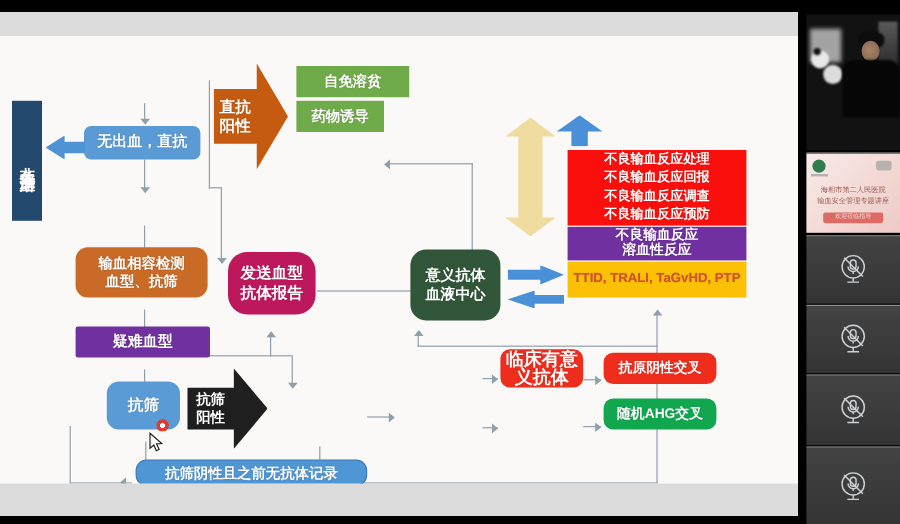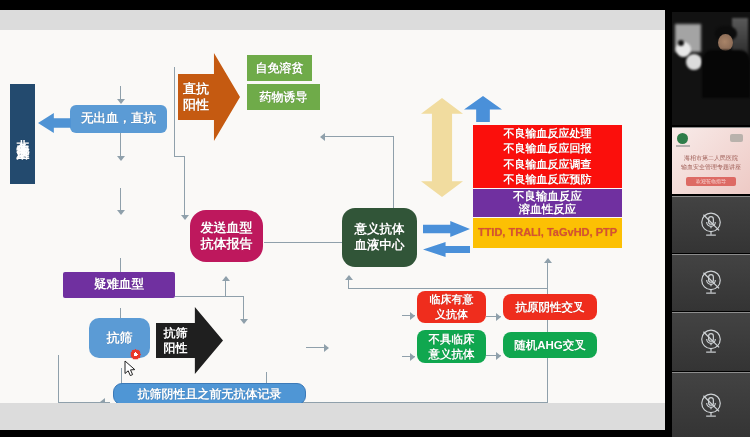--- a/index.html
+++ b/index.html
@@ -83,28 +83,30 @@
       <div class="abs ln" style="left:402px;top:326px;width:13px;height:1px"></div>
       <div class="abs ah ah-r" style="left:410px;top:323px"></div>
       <div class="abs ln" style="left:486px;top:286px;width:15px;height:1px"></div>
       <div class="abs ah ah-r" style="left:496px;top:283px"></div>
       <div class="abs ln" style="left:486px;top:325px;width:15px;height:1px"></div>
       <div class="abs ah ah-r" style="left:496px;top:322px"></div>
       <div class="abs ln" style="left:266px;top:342px;width:1px;height:19px"></div>
       <div class="abs ah ah-d" style="left:263px;top:357px"></div>
 
       <div class="abs node" style="left:70px;top:75px;width:97px;height:28px;background:#5b9bd5;border-radius:6px;font-size:12.5px">无出血，直抗</div>
+      <div class="abs node" style="left:63px;top:176px;width:110px;height:42px;background:#c96a26;border-radius:10px;font-size:12px">输血相容检测
+血型、抗筛</div>
       <div class="abs node" style="left:63px;top:242px;width:112px;height:26px;background:#7030a0;border-radius:2px;font-size:12.5px">疑难血型</div>
       <div class="abs node" style="left:89px;top:288px;width:61px;height:40px;background:#5b9bd5;border-radius:10px;font-size:13px">抗筛</div>
       <div class="abs node" style="left:10px;top:54px;width:25px;height:100px;background:#234a6e;font-size:13px;writing-mode:vertical-rl;letter-spacing:2px">非免疫溶血</div>
       <div class="abs arrow-left" style="left:38px;top:83px;width:33px;height:20px;background:#4f93d4"></div>
 
       <div class="abs arrow-right node" style="left:178px;top:23px;width:62px;height:88px;background:#c55a11;font-size:13px;padding-right:26px;box-sizing:border-box">直抗
 阳性</div>
-      <div class="abs node" style="left:247px;top:25px;width:65px;height:26px;background:#6fab49;font-size:12px">自免溶贫</div>
+      <div class="abs node" style="left:247px;top:25px;width:94px;height:26px;background:#6fab49;font-size:12px">自免溶贫</div>
       <div class="abs node" style="left:247px;top:54px;width:73px;height:26px;background:#6fab49;font-size:12px">药物诱导</div>
 
       <div class="abs arrow-vv" style="left:421px;top:68px;width:42px;height:99px;background:#f1dc9f"></div>
       <div class="abs arrow-up" style="left:464px;top:66px;width:38px;height:26px;background:#4a90d9"></div>
       <div class="abs node" style="left:473px;top:95px;width:149px;height:63px;background:#fb0f0c;font-size:11px;line-height:15.5px">不良输血反应处理
 不良输血反应回报
 不良输血反应调查
 不良输血反应预防</div>
       <div class="abs node" style="left:473px;top:159px;width:149px;height:28px;background:#7030a0;font-size:11.5px;line-height:13.5px">不良输血反应
 溶血性反应</div>
@@ -112,24 +114,22 @@
 
       <div class="abs node" style="left:190px;top:180px;width:73px;height:52px;background:#be185d;border-radius:16px;font-size:13px">发送血型
 抗体报告</div>
       <div class="abs node" style="left:342px;top:178px;width:75px;height:59px;background:#315538;border-radius:13px;font-size:12.5px">意义抗体
 血液中心</div>
       <div class="abs arrow-right" style="left:423px;top:191px;width:47px;height:16px;background:#4a90d9"></div>
       <div class="abs arrow-left" style="left:423px;top:212px;width:47px;height:15px;background:#4a90d9"></div>
 
       <div class="abs arrow-right node" style="left:156px;top:277px;width:67px;height:67px;background:#1f1f1f;font-size:12px;padding-right:28px;box-sizing:border-box">抗筛
 阳性</div>
-      <div class="abs node" style="left:417px;top:261px;width:69px;height:32px;background:#ef2d1d;border-radius:8px;font-size:11px;line-height:15px">临床有意
+      <div class="abs node" style="left:417px;top:261px;width:69px;height:32px;background:#ef2d1d;border-radius:8px;font-size:15px;line-height:15px">临床有意
 义抗体</div>
-      <div class="abs node" style="left:417px;top:300px;width:69px;height:33px;background:#10a74f;border-radius:8px;font-size:11.5px;line-height:15px">不具临床
-意义抗体</div>
       <div class="abs node" style="left:503px;top:264px;width:94px;height:26px;background:#ef2d1d;border-radius:8px;font-size:11.5px">抗原阴性交叉</div>
       <div class="abs node" style="left:503px;top:302px;width:94px;height:26px;background:#10a74f;border-radius:8px;font-size:11.5px">随机AHG交叉</div>
       <div class="abs node" style="left:113px;top:353px;width:191px;height:20px;background:#4f96d5;border-radius:9px;font-size:12px;border:1px solid #3c7ab8">抗筛阴性且之前无抗体记录</div>
 
       <div class="abs" style="left:130px;top:319px;width:11px;height:11px;border-radius:50%;background:radial-gradient(circle,#fff 0 2px,#e8372b 2px 5px,rgba(232,55,43,.3) 5px)"></div>
       <svg class="abs" style="left:124px;top:330px" width="13" height="17" viewBox="0 0 13 17">
         <path d="M1,1 L1,13.5 L4.2,10.8 L6.3,15.6 L8.6,14.6 L6.5,9.9 L10.8,9.6 Z" fill="#fff" stroke="#222" stroke-width="1"></path>
       </svg>
     </div>
   </div>

